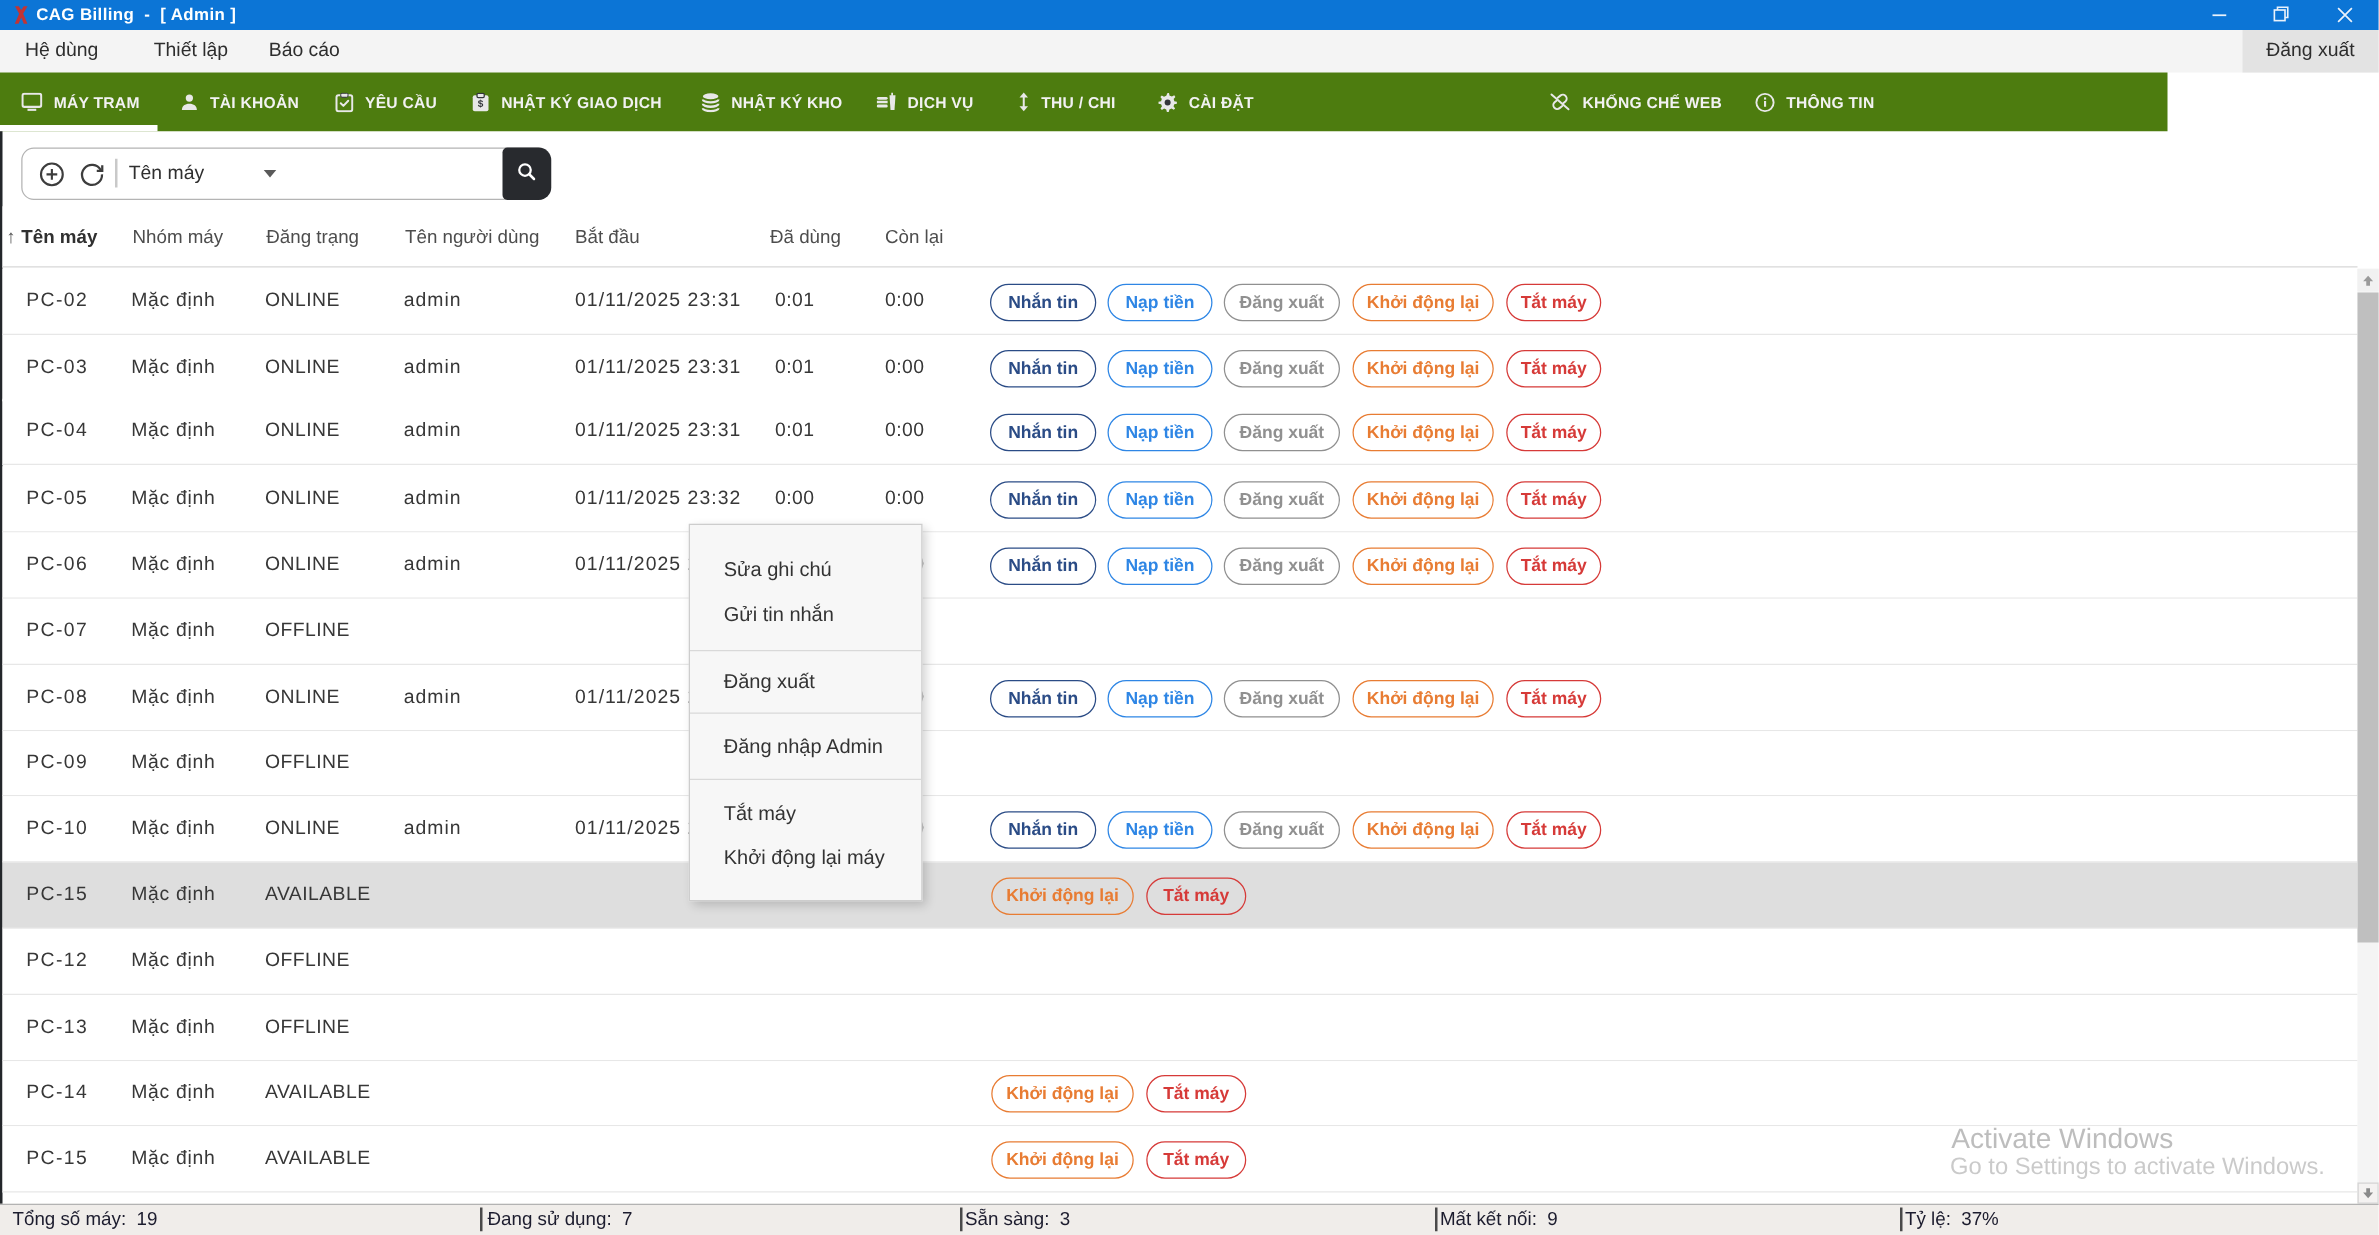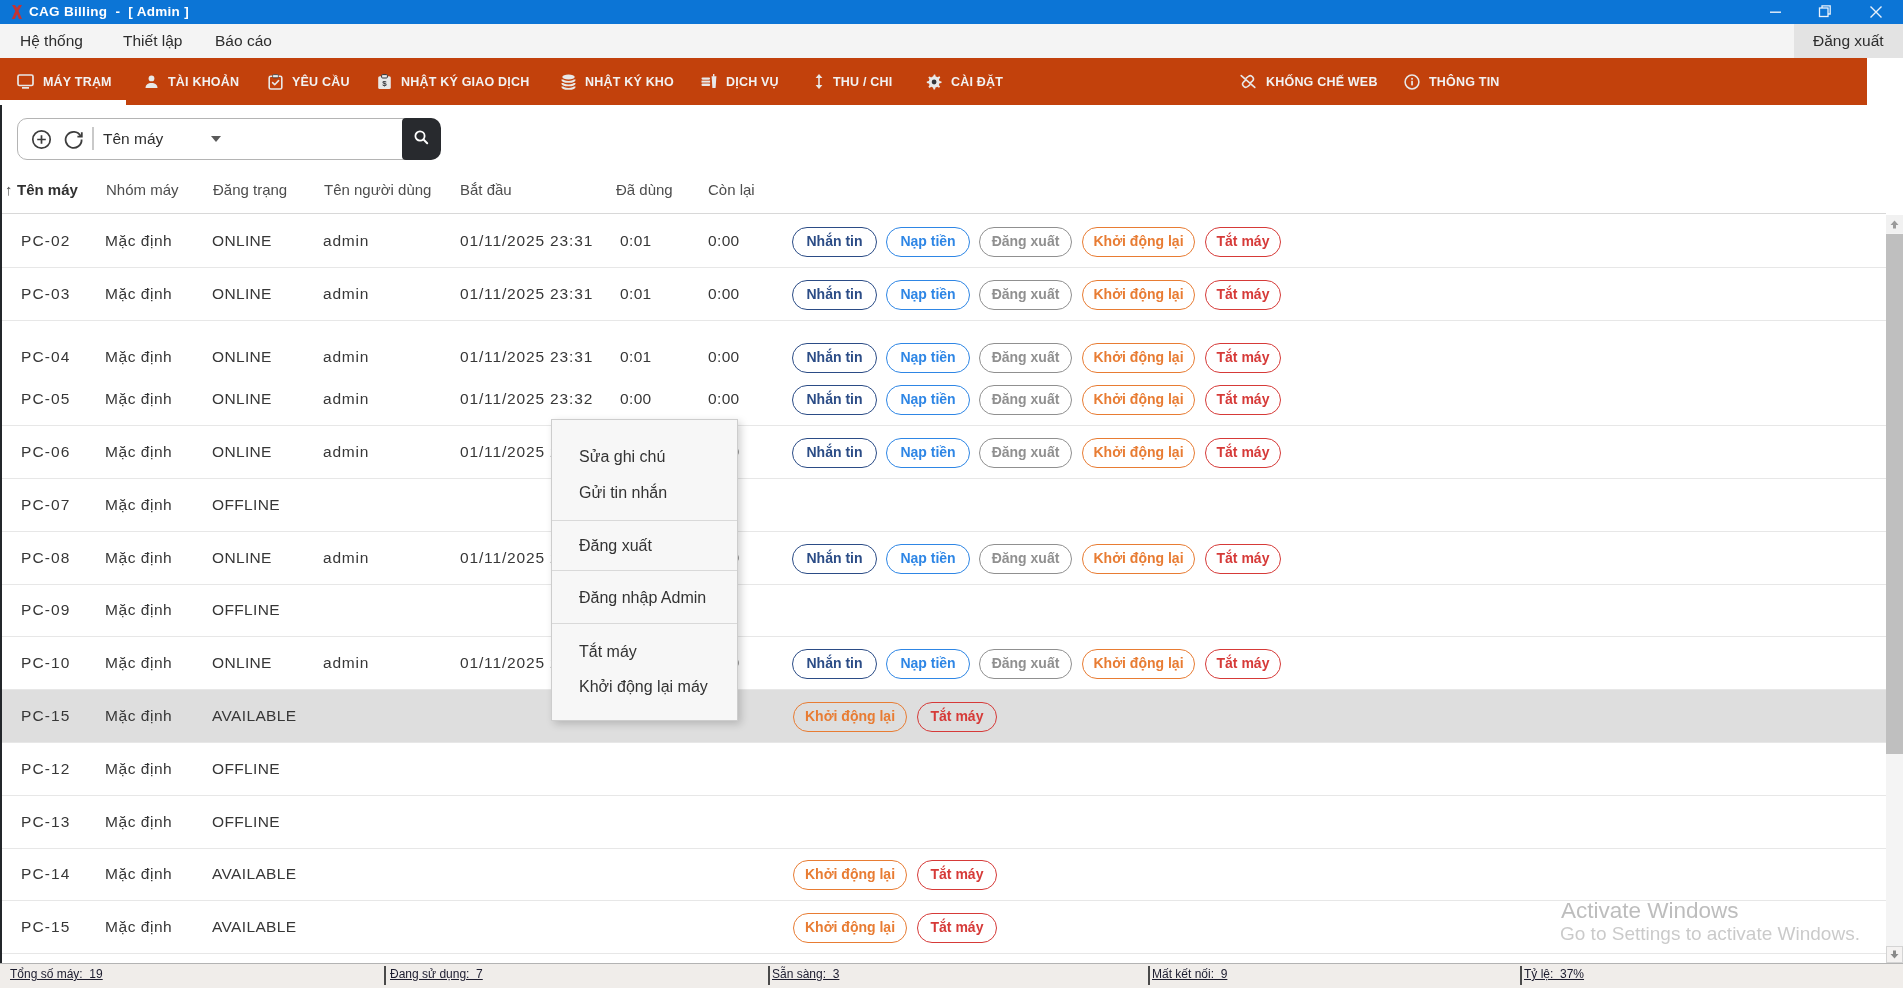--- a/index.html
+++ b/index.html
@@ -8,21 +8,21 @@
 .titlebar { position:absolute; left:0; top:0; width:1903px; height:24px; background:#0c75d6; }
 .title-text { position:absolute; left:29px; top:4px; font-size:13.5px; font-weight:bold; color:#fff; letter-spacing:0.3px; }
 .logo { position:absolute; left:10px; top:4px; width:14px; height:16px; }
 .wbtn { position:absolute; top:0; height:24px; }
 
 .menubar { position:absolute; left:0; top:24px; width:1903px; height:34px; background:#f4f4f4; }
 .mbi { position:absolute; top:0; height:34px; line-height:34px; font-size:15.5px; color:#2d2d2d; }
 .mbr { position:absolute; right:0; top:0; width:109px; height:34px; background:#e3e3e3; }
 .mbr span { position:absolute; left:19px; top:0; height:34px; line-height:34px; font-size:15.5px; color:#2d2d2d; }
 
-.toolbar { position:absolute; left:0; top:58px; width:1867px; height:47px; background:#c2410c; }
+.toolbar { position:absolute; left:0; top:58px; width:1734px; height:47px; background:#4d7c0f; }
 .titem { position:absolute; top:0; height:47px; display:flex; align-items:center; gap:9px; }
 .titem span { color:#f2f2f2; font-size:12.5px; font-weight:bold; letter-spacing:0.2px; white-space:nowrap; }
 .titem svg { flex:0 0 auto; }
 .tsel { position:absolute; left:0; top:100px; width:126px; height:5px; background:#fff; }
 
 .leftedge { position:absolute; left:0; top:105px; width:2px; height:862px; background:#23262a; }
 
 
 .search { position:absolute; left:17px; top:118px; width:423px; height:42px; background:#fff; border:1.5px solid #b4b4b4; border-radius:10px; }
 .sbtn { position:absolute; right:-1.5px; top:-1.5px; width:39px; height:42px; background:#282a2e; border-radius:10px 10px 10px 10px; border-top-left-radius:4px; border-bottom-left-radius:4px; }
@@ -42,21 +42,21 @@
 .ctx { position:absolute; left:551px; top:419px; width:187px; height:302px; background:#f7f7f7; border:1px solid #cdcdcd; box-shadow:3px 3px 8px rgba(0,0,0,0.18); z-index:30; }
 .mi { position:absolute; left:27px; height:22px; line-height:22px; font-size:16px; color:#333; white-space:nowrap; }
 .msep { position:absolute; left:0; width:100%; height:1px; background:#d9d9d9; }
 
 .sbar { position:absolute; left:1886px; top:215px; width:17px; height:748px; background:#f4f4f4; }
 .sthumb { position:absolute; left:0; top:19px; width:17px; height:520px; background:#bfbfbf; }
 .sarrow { position:absolute; left:0; width:17px; height:18px; background:#f1f1f1; display:flex; align-items:center; justify-content:center; }
 .sdown { position:absolute; left:1886px; top:946px; width:17px; height:17px; background:#f4f2f1; border:1px solid #d4d4d4; display:flex; align-items:center; justify-content:center; }
 
 .statusbar { position:absolute; left:0; top:963px; width:1903px; height:25px; background:#f0edea; border-top:1px solid #b3b3b3; }
-.sitem { position:absolute; top:3px; font-size:12px; color:#1c1c2e; white-space:nowrap;text-decoration:underline; }
+.sitem { position:absolute; top:3px; font-size:15px; color:#1c1c2e; white-space:nowrap; }
 .ssep { position:absolute; top:2px; width:1.8px; height:19px; background:#4a4a4a; }
 
 .wm1 { position:absolute; left:1561px; top:898px; font-size:22.5px; color:rgba(128,128,128,0.52); }
 .wm2 { position:absolute; left:1560px; top:923px; font-size:19px; color:rgba(128,128,128,0.42); }
 </style></head>
 <body>
 <div class="titlebar">
   <svg class="logo" viewBox="0 0 14 16">
       <path d="M2 1 L5 1 L7 4 L9 1 L12 1 L8.5 7 L12 15 L9 15 L7 10 L4.8 15 L1.8 15 L5.3 7 Z" fill="#c23434"></path>
     </svg>
@@ -66,21 +66,21 @@
     </svg>
   <svg class="wbtn" style="left:1814px" width="22" height="24">
       <rect x="5.5" y="8" width="8.5" height="8.5" fill="none" stroke="#eaf2fb" stroke-width="1.3"></rect>
       <path d="M8 8 L8 5.8 L16.2 5.8 L16.2 14 L14 14" fill="none" stroke="#eaf2fb" stroke-width="1.3"></path>
     </svg>
   <svg class="wbtn" style="left:1865px" width="22" height="24">
       <path d="M5.5 6.5 L16.5 17.5 M16.5 6.5 L5.5 17.5" stroke="#eaf2fb" stroke-width="1.4"></path>
     </svg>
 </div>
 <div class="menubar">
-  <span class="mbi" style="left:20px">Hệ thống</span>
+  <span class="mbi" style="left:20px">Hệ dùng</span>
   <span class="mbi" style="left:123px">Thiết lập</span>
   <span class="mbi" style="left:215px">Báo cáo</span>
   <div class="mbr">
       <span>Đăng xuất</span>
     </div>
 </div>
 <div class="toolbar">
     <div class="titem" style="left:17px">
       <svg width="17" height="15" viewBox="0 0 17 15" fill="none">
         <rect x="1" y="1" width="15" height="10.5" rx="1.5" stroke="#e8e8e8" stroke-width="1.7"></rect>
@@ -216,21 +216,21 @@
     <span class="c" style="left:321px;letter-spacing:0.8px">admin</span>
     <span class="c" style="left:458px;letter-spacing:0.85px">01/11/2025 23:31</span>
     <span class="c" style="left:618px">0:01</span>
     <span class="c" style="left:706px">0:00</span>
     <span class="btn" style="left:790px;width:85px;border-color:#2b4c86;color:#2b4c86">Nhắn tin</span>
     <span class="btn" style="left:884px;width:84px;border-color:#2e86e5;color:#2e86e5">Nạp tiền</span>
     <span class="btn" style="left:977px;width:93px;border-color:#909090;color:#909090">Đăng xuất</span>
     <span class="btn" style="left:1080px;width:113px;border-color:#e87c33;color:#e87c33">Khởi động lại</span>
     <span class="btn" style="left:1203px;width:76px;border-color:#d63a38;color:#d63a38">Tắt máy</span>
   </div>
-<div class="row" style="top:331px;height:52.8px">
+<div class="row" style="top:319px;height:52.8px">
     <span class="c" style="left:19px;letter-spacing:1.1px">PC-04</span>
     <span class="c" style="left:103px;letter-spacing:0.55px">Mặc định</span>
     <span class="c" style="left:210px">ONLINE</span>
     <span class="c" style="left:321px;letter-spacing:0.8px">admin</span>
     <span class="c" style="left:458px;letter-spacing:0.85px">01/11/2025 23:31</span>
     <span class="c" style="left:618px">0:01</span>
     <span class="c" style="left:706px">0:00</span>
     <span class="btn" style="left:790px;width:85px;border-color:#2b4c86;color:#2b4c86">Nhắn tin</span>
     <span class="btn" style="left:884px;width:84px;border-color:#2e86e5;color:#2e86e5">Nạp tiền</span>
     <span class="btn" style="left:977px;width:93px;border-color:#909090;color:#909090">Đăng xuất</span>

